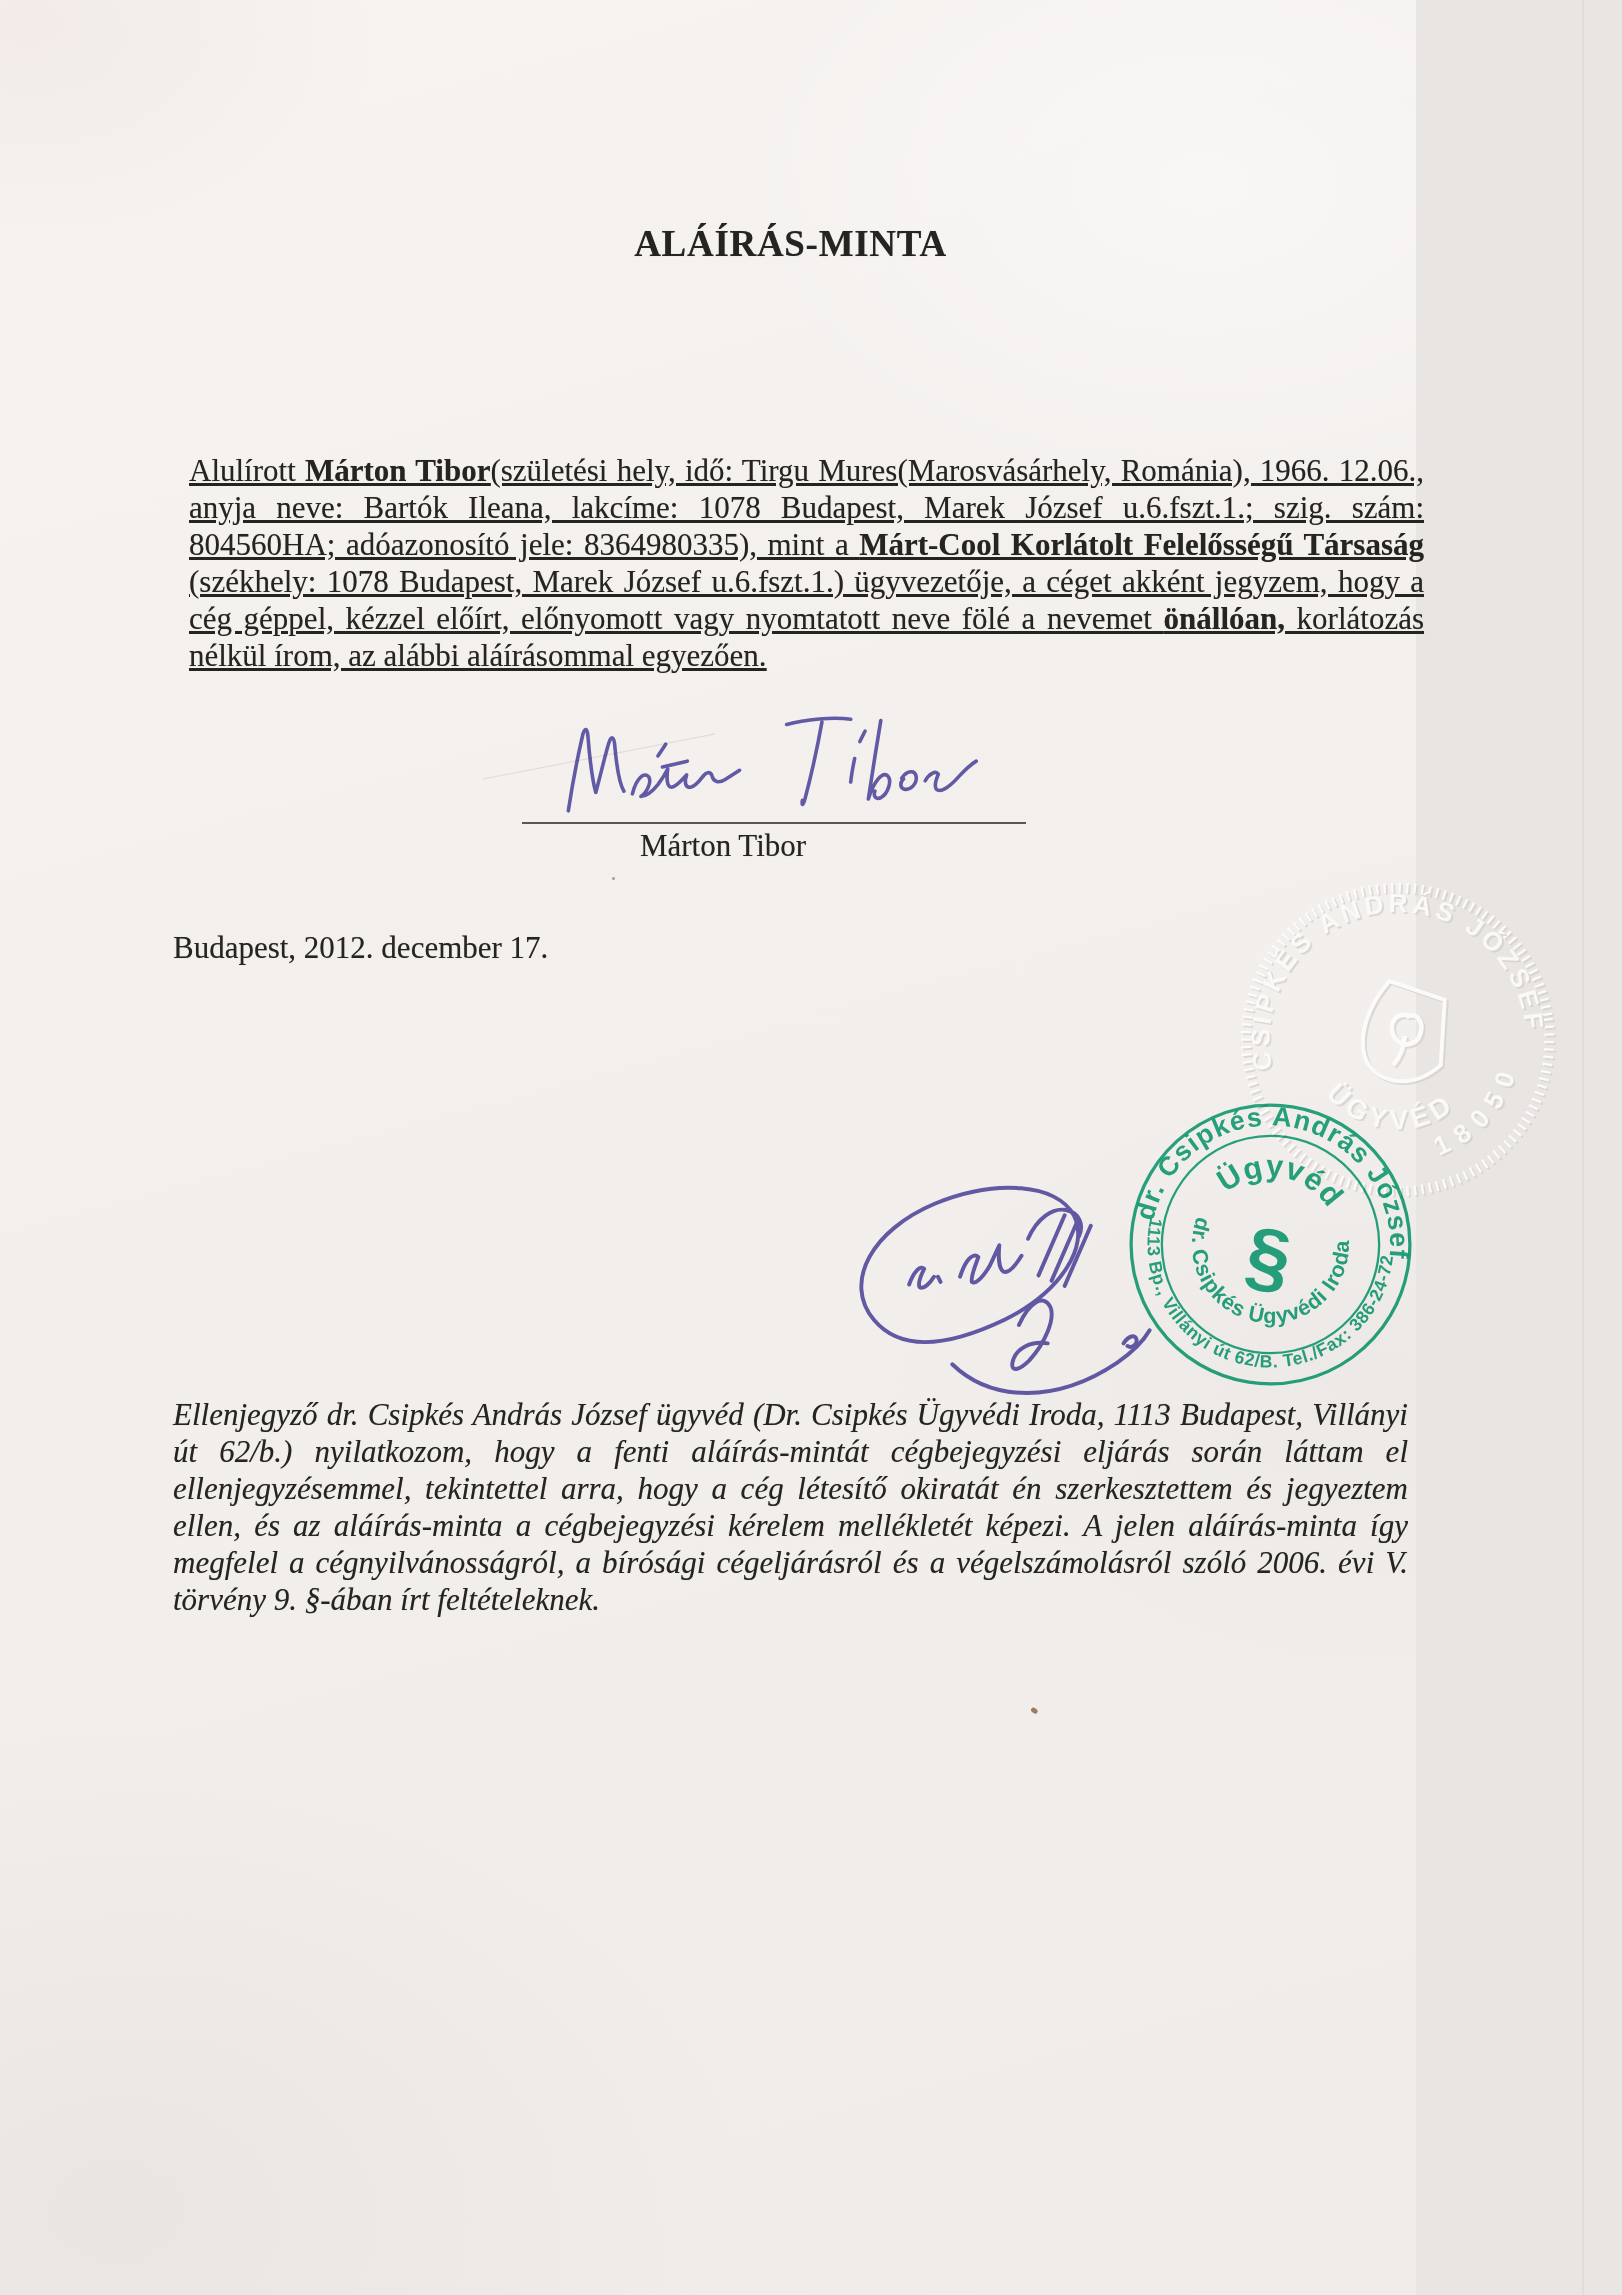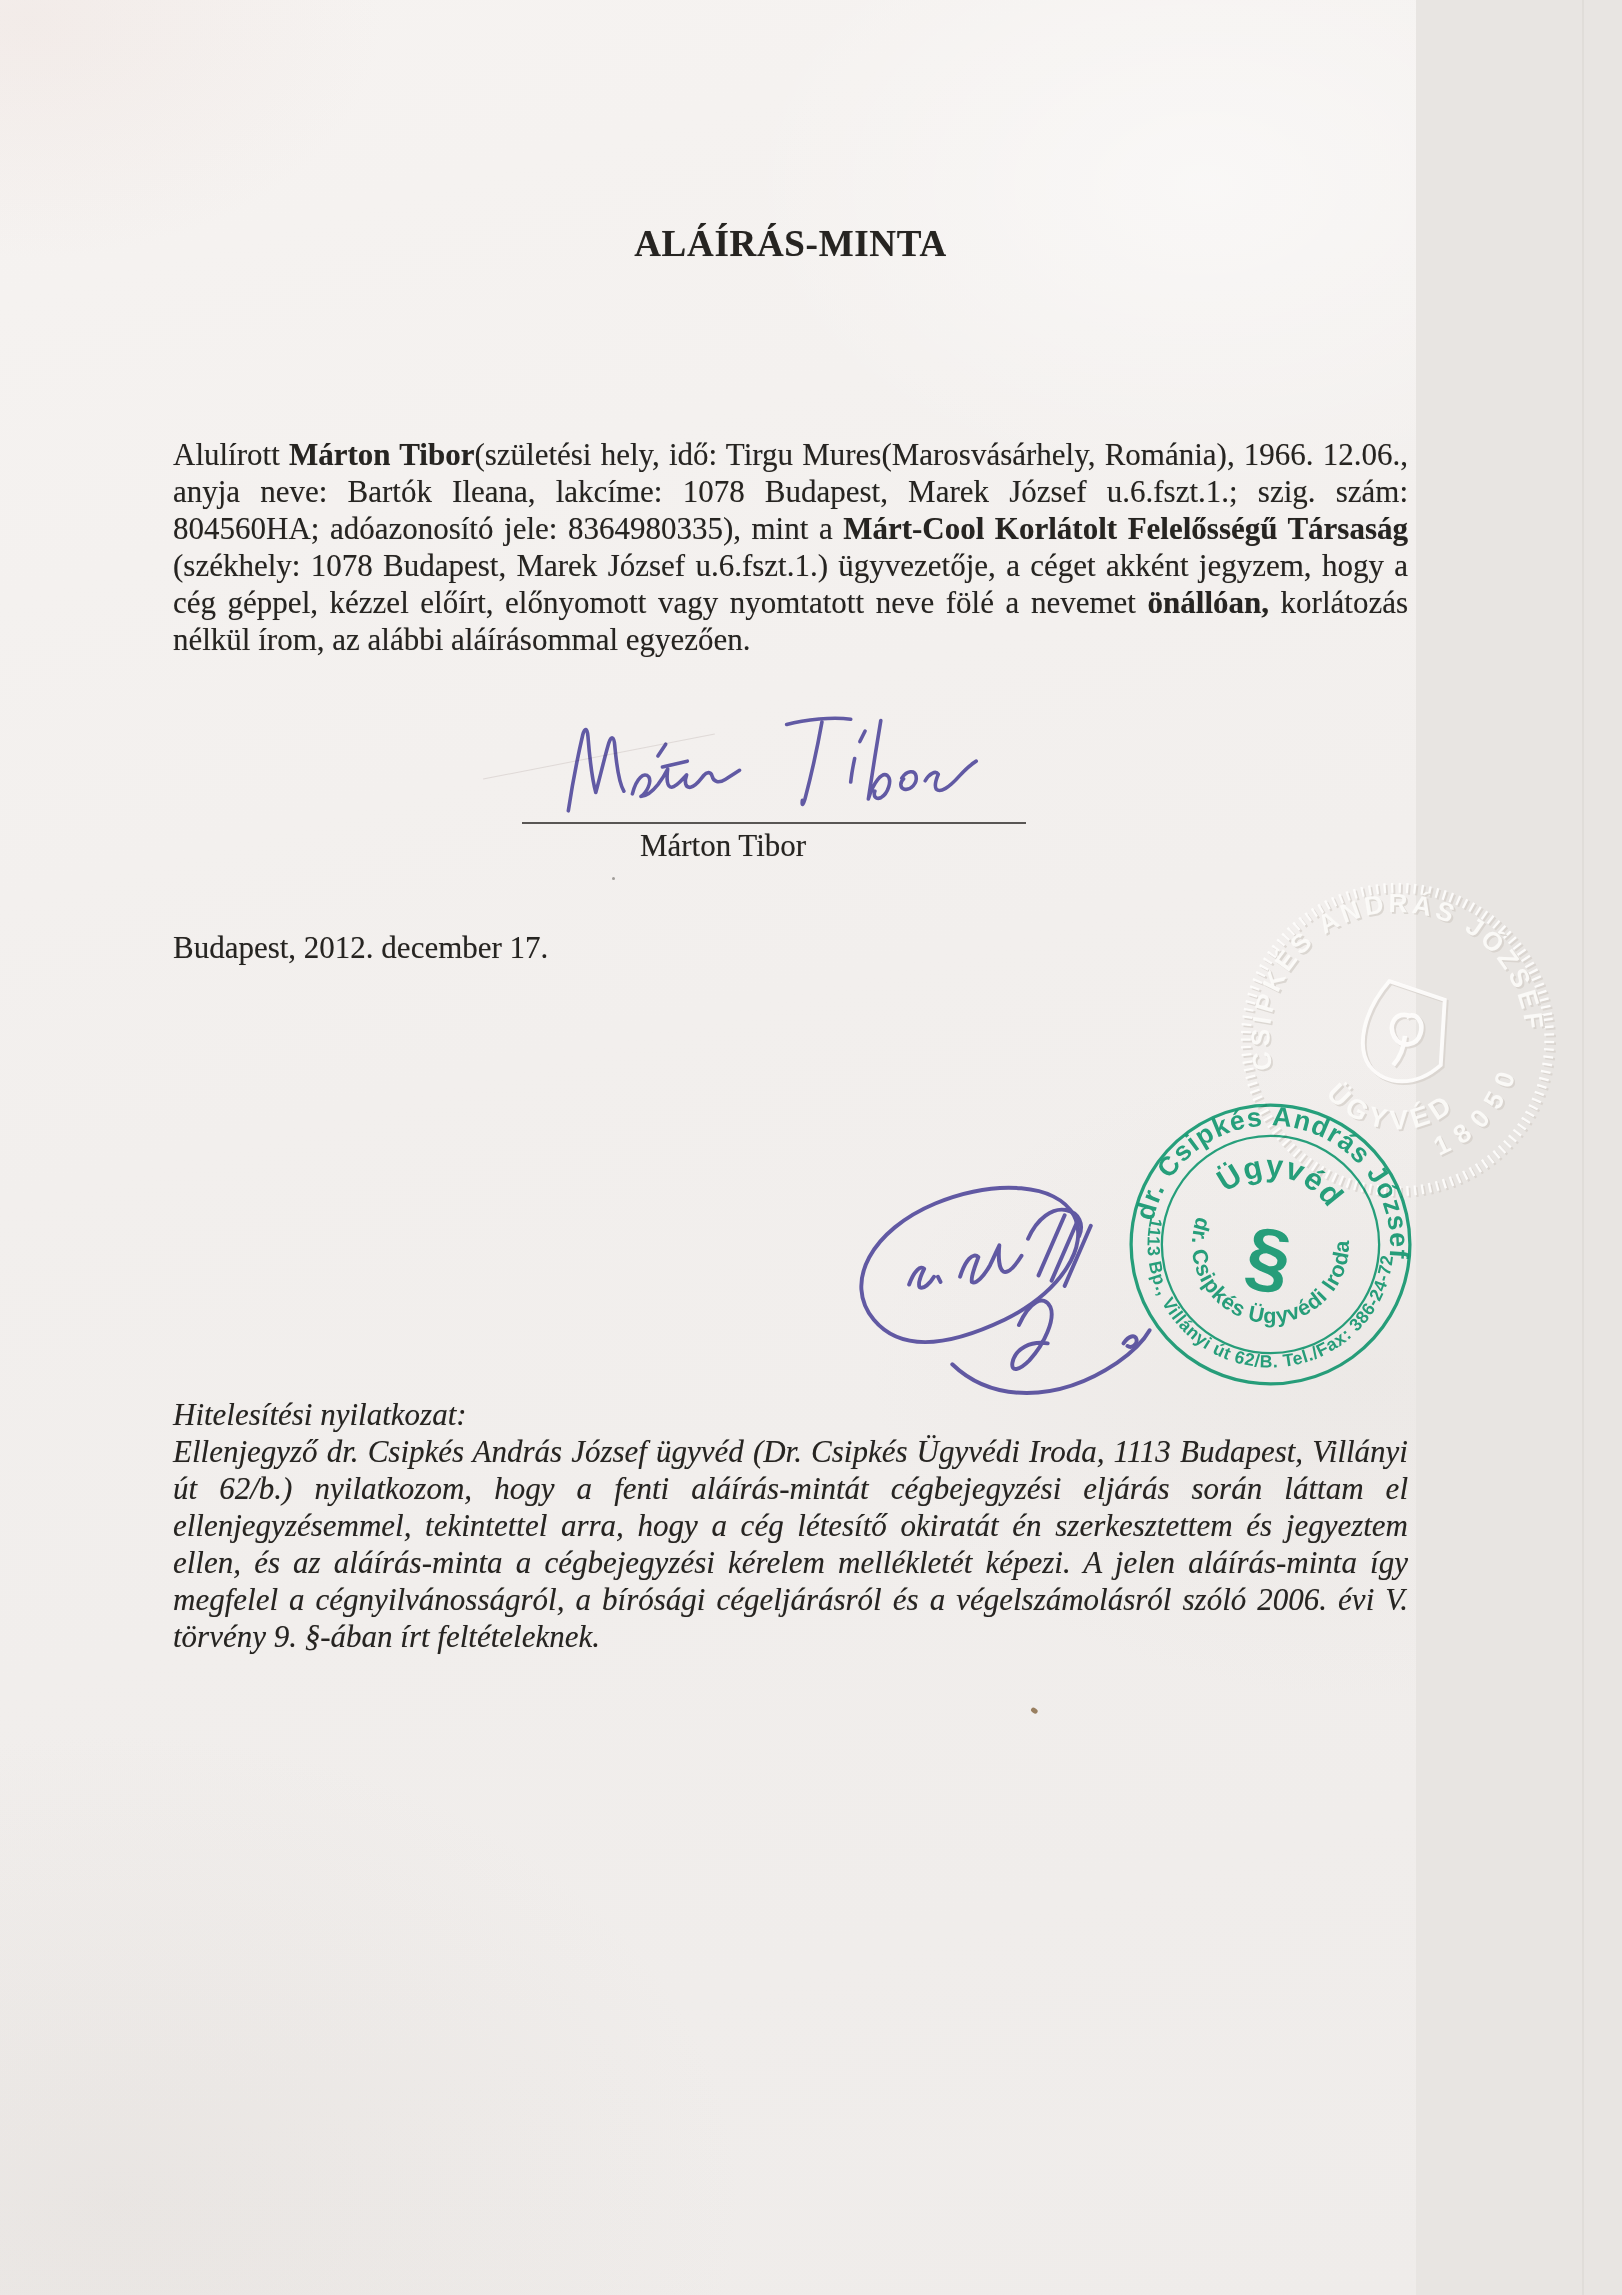--- a/index.html
+++ b/index.html
@@ -29,23 +29,24 @@
   .crease{position:absolute;left:481px;top:756px;width:236px;height:1.3px;background:rgba(185,176,171,.35);transform:rotate(-11deg);}
   .dot-artifact{position:absolute;left:612px;top:877px;width:3.3px;height:3.3px;border-radius:50%;background:rgba(60,55,50,.45);}
   .speck{position:absolute;left:1031px;top:1708px;width:6.5px;height:4.6px;border-radius:50%;background:#8a6b48;transform:rotate(35deg);opacity:.85;}
 
   .title{
     position:absolute;left:173px;top:222px;width:1235px;margin:0;
     text-align:center;font-size:37px;font-weight:bold;letter-spacing:0.7px;
     text-shadow:0 0 0.7px rgba(38,36,33,.45);
   }
   .body-par{
-    position:absolute;left:173px;top:436px;width:1235px;margin:0;
+    position:absolute;left:173px;top:436px;width:1235px;margin:16px;
     font-size:31px;line-height:37px;text-align:justify;
     text-shadow:0 0 0.7px rgba(38,36,33,.4);
+    text-decoration:underline;
   }
   .body-par b{font-weight:bold;}
 
   .sig-line{position:absolute;left:522px;top:822px;width:504px;height:2px;background:#3d3b38;opacity:.85;}
   .sig-name{
     position:absolute;left:471px;top:828px;width:504px;margin:0;
     text-align:center;font-size:31px;text-shadow:0 0 0.7px rgba(38,36,33,.4);
   }
   .date-line{position:absolute;left:173px;top:930px;font-size:31px;text-shadow:0 0 0.7px rgba(38,36,33,.4);}
   .countersign-line{position:absolute;left:173px;top:1167px;font-size:31px;text-shadow:0 0 0.7px rgba(38,36,33,.4);}
@@ -177,18 +178,17 @@
       <path d="M118,212 C126,190 136,182 141,188 C135,200 131,210 134,216 C140,220 150,210 156,200 M162,200 L166,208"></path>
       <path d="M196,200 C204,174 216,162 224,170 C218,186 212,200 214,208 C220,212 232,200 242,182 C248,170 252,160 256,152 C254,172 256,188 262,192 C270,196 280,184 290,168"></path>
       <path d="M300,142 C314,110 338,94 358,98 C378,102 386,120 378,138 M316,198 L356,106 M336,206 L376,114 M356,214 L396,122"></path>
       <path d="M286,274 C302,238 324,226 334,246 C342,264 326,302 302,328 C286,344 274,346 276,332 C280,310 304,298 330,302"></path>
       <path d="M184,334 C244,392 344,394 436,332 C462,314 478,296 486,282"></path>
       <path d="M446,302 C454,290 464,288 466,296 C468,304 458,310 452,306"></path>
     </g>
   </svg>
 
   <div class="cert">
-    <div class="cert-head">Hitelesítési nyilatkozat:</div>
     <div class="cert-body">Ellenjegyző dr. Csipkés András József ügyvéd (Dr. Csipkés Ügyvédi Iroda, 1113 Budapest, Villányi út 62/b.) nyilatkozom, hogy a fenti aláírás-mintát cégbejegyzési eljárás során láttam el ellenjegyzésemmel, tekintettel arra, hogy a cég létesítő okiratát én szerkesztettem és jegyeztem ellen, és az aláírás-minta a cégbejegyzési kérelem mellékletét képezi. A jelen aláírás-minta így megfelel a cégnyilvánosságról, a bírósági cégeljárásról és a végelszámolásról szóló 2006. évi V. törvény 9. §-ában írt feltételeknek.</div>
   </div>
 
 </div>
 
 
 </body></html>

